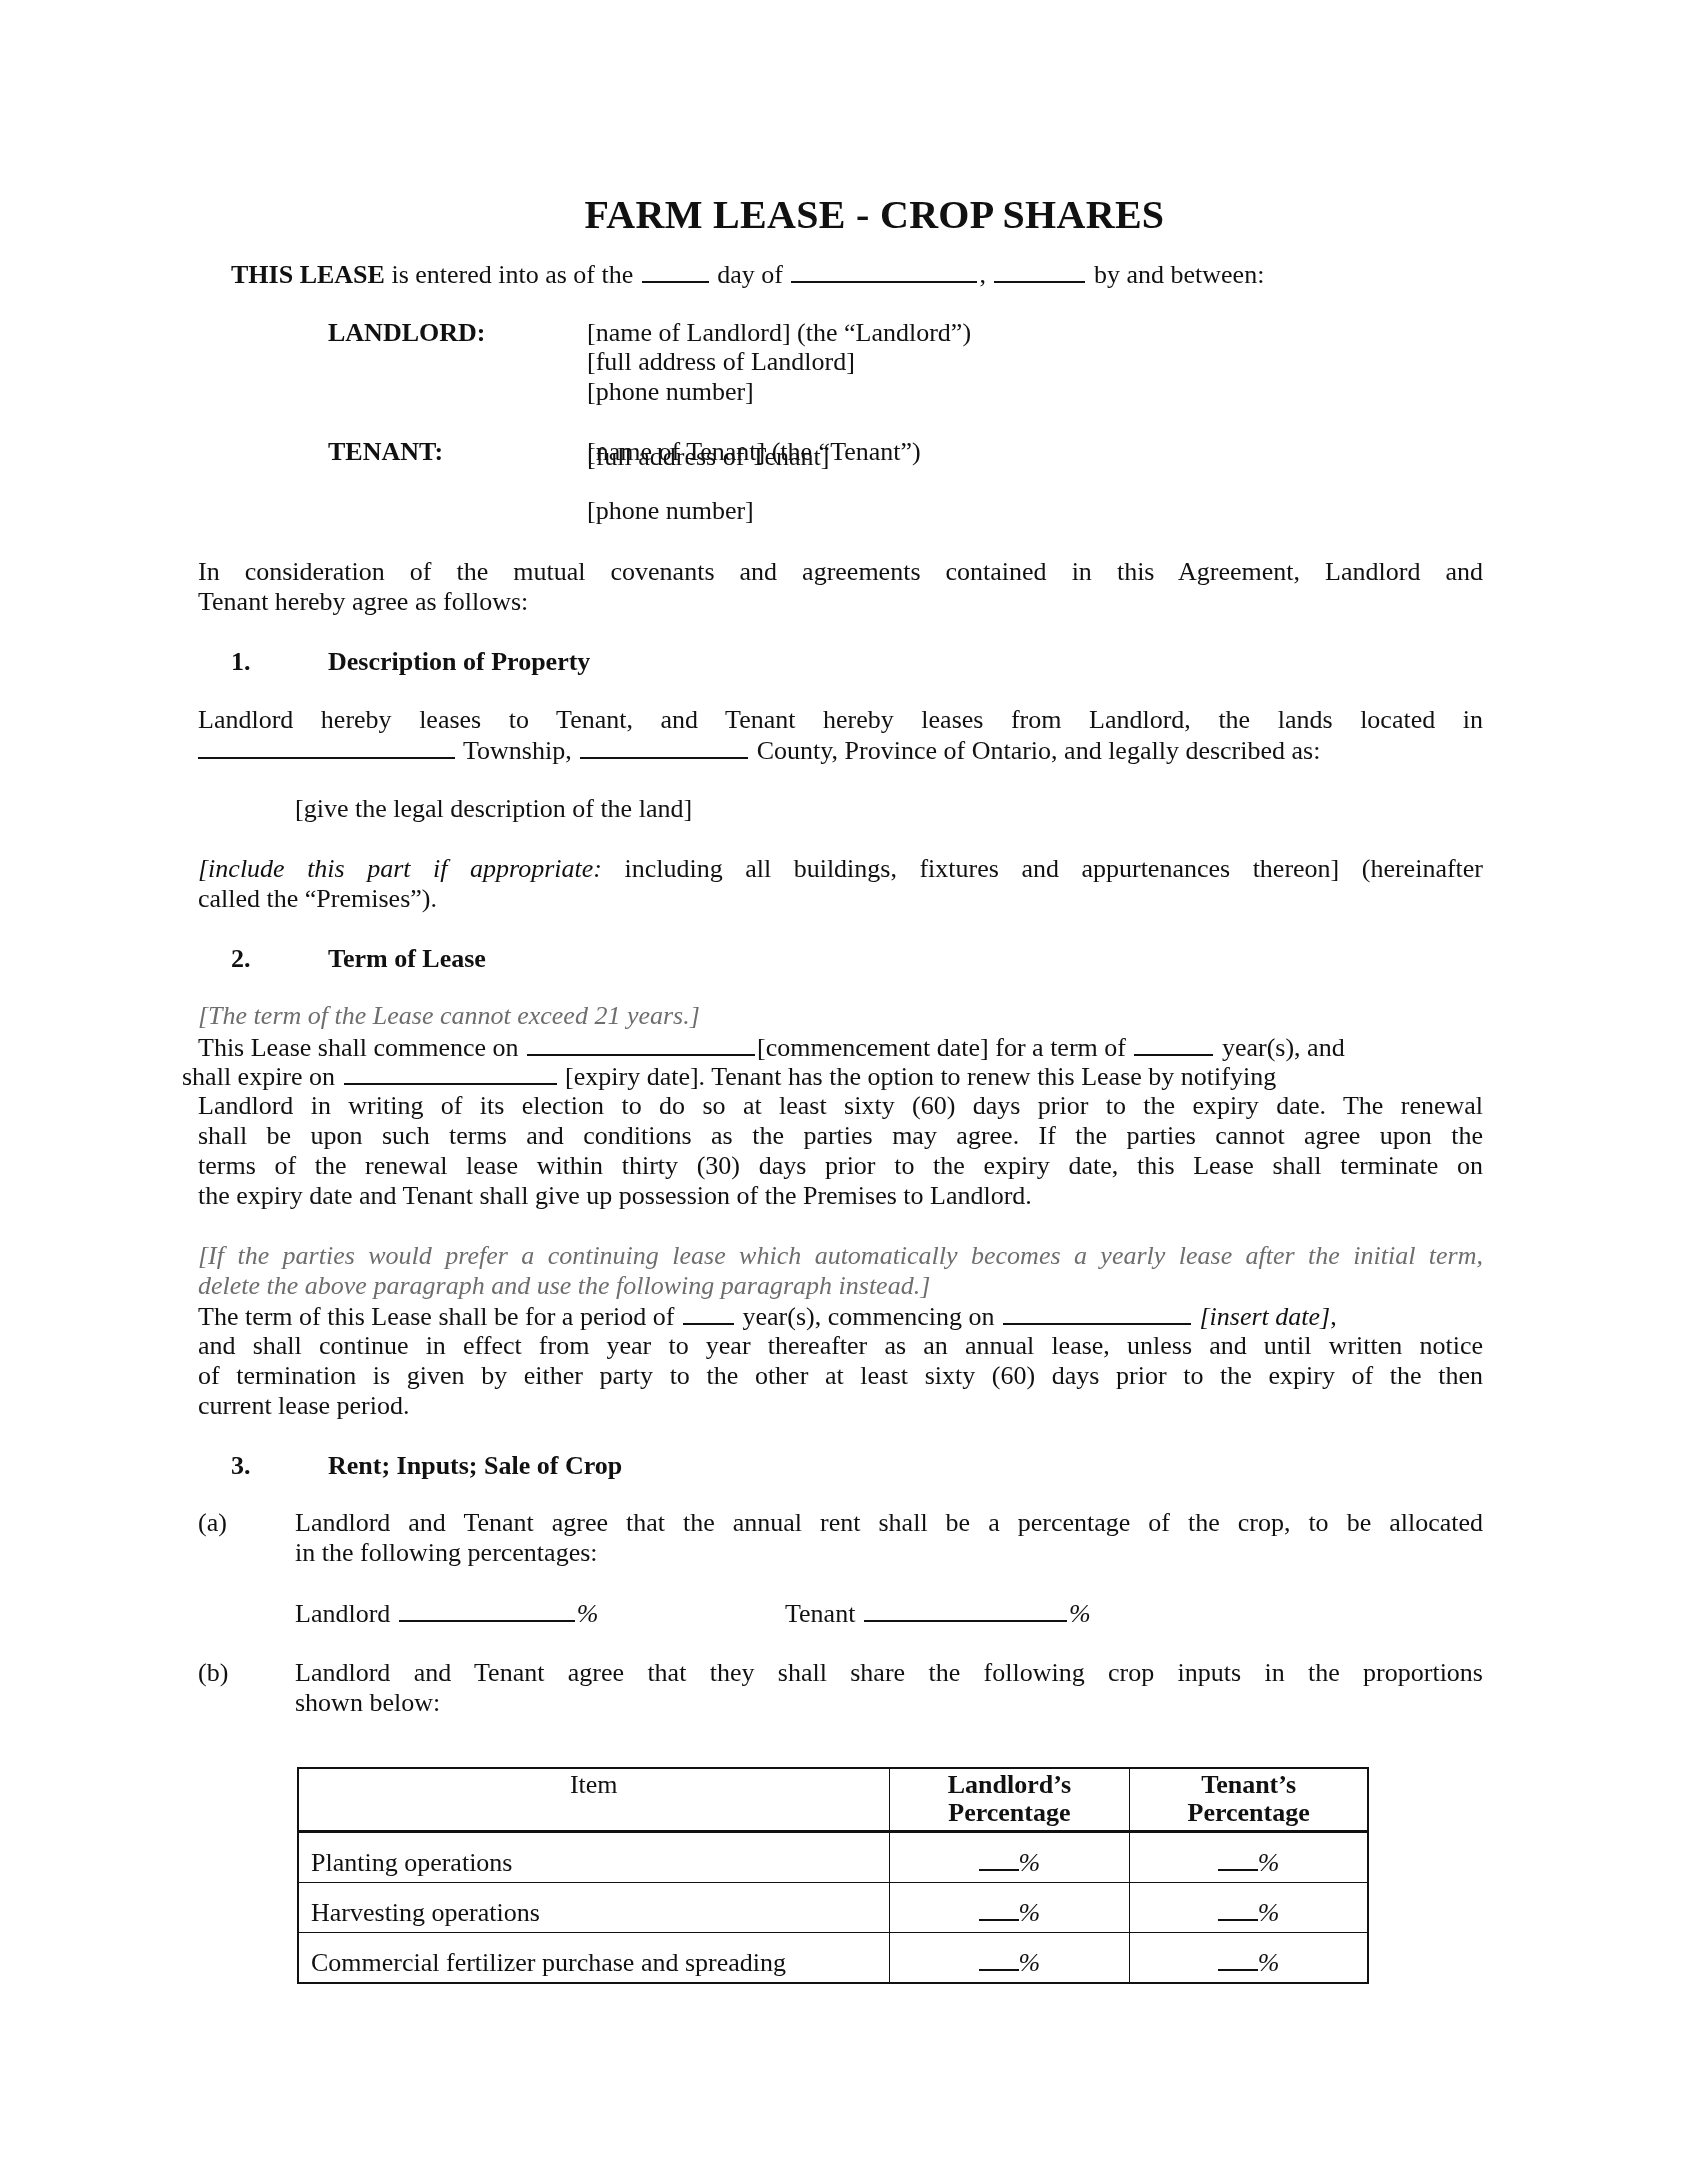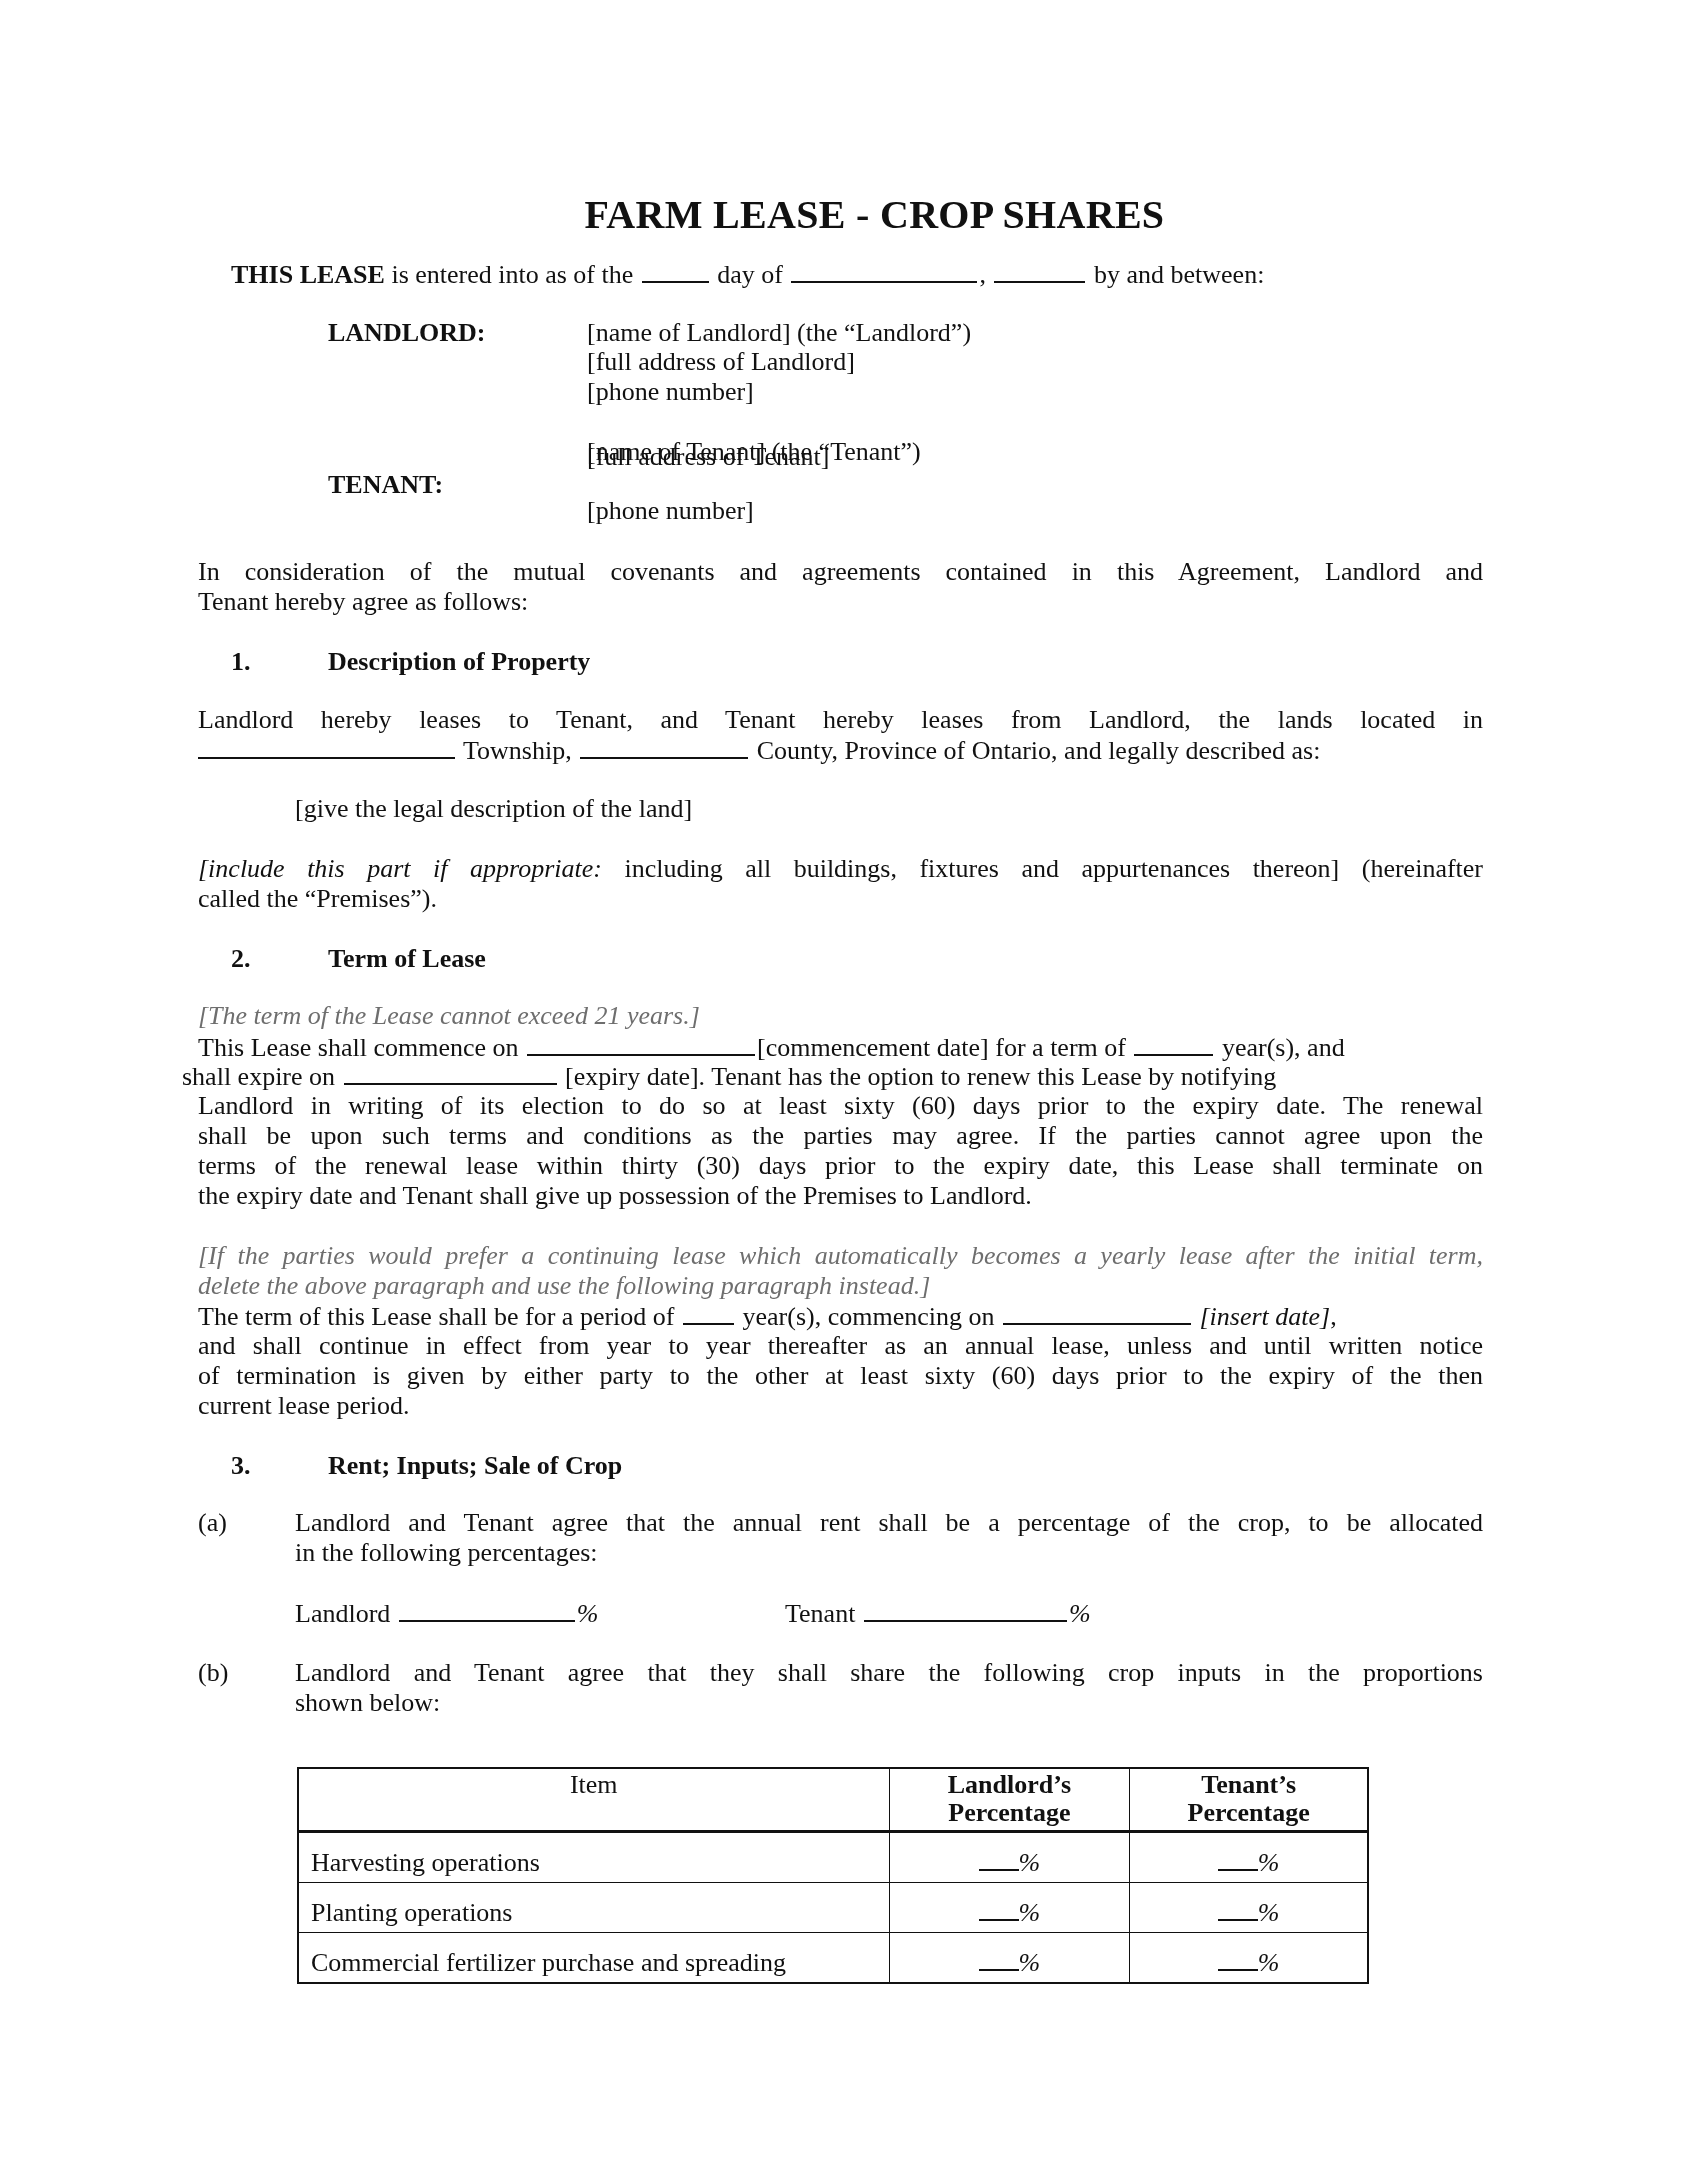--- a/index.html
+++ b/index.html
@@ -35,21 +35,21 @@
 
   <div class="ab line" style="left:198px; top:259px;">
     <span class="b">THIS LEASE</span><span> is entered into as of the </span><span class="blank" style="width:67px;"></span><span> day of </span><span class="blank" style="width:186px;"></span><span>, </span><span class="blank" style="width:91px;"></span><span> by and between:</span>
   </div>
 
   <div class="ab line b" style="left:295px; top:318px;">LANDLORD:</div>
   <div class="ab line" style="left:587px; top:318px;">[name of Landlord] (the “Landlord”)</div>
   <div class="ab line" style="left:587px; top:347px;">[full address of Landlord]</div>
   <div class="ab line" style="left:587px; top:377px;">[phone number]</div>
 
-  <div class="ab line b" style="left:295px; top:437px;margin-top:33px;">TENANT:</div>
+  <div class="ab line b" style="left:295px; top:437px;">TENANT:</div>
   <div class="ab line" style="left:587px; top:437px;">[name of Tenant] (the “Tenant”)</div>
   <div class="ab line" style="left:587px; top:442px;">[full address of Tenant]</div>
   <div class="ab line" style="left:587px; top:496px;">[phone number]</div>
 
   <div class="ab line just" style="left:198px; top:557px;">In consideration of the mutual covenants and agreements contained in this Agreement, Landlord and</div>
   <div class="ab line" style="left:198px; top:587px;">Tenant hereby agree as follows:</div>
 
   <div class="ab line b num" style="top:647px;">1.</div>
   <div class="ab line b head" style="top:647px;">Description of Property</div>
   <div class="ab line just" style="left:198px; top:705px;">Landlord hereby leases to Tenant, and Tenant hereby leases from Landlord, the lands located in</div>
@@ -117,26 +117,26 @@
           <div>Percentage</div>
         </th>
         <th>
           <div>Tenant’s</div>
           <div>Percentage</div>
         </th>
       </tr>
     </thead>
     <tbody>
       <tr>
-        <td>Harvesting operations</td>
+        <td>Planting operations</td>
         <td class="pct"><span class="pct-blank"></span><span class="i">%</span></td>
         <td class="pct"><span class="pct-blank"></span><span class="i">%</span></td>
       </tr>
       <tr>
-        <td>Planting operations</td>
+        <td>Harvesting operations</td>
         <td class="pct"><span class="pct-blank"></span><span class="i">%</span></td>
         <td class="pct"><span class="pct-blank"></span><span class="i">%</span></td>
       </tr>
       <tr>
         <td>Commercial fertilizer purchase and spreading</td>
         <td class="pct"><span class="pct-blank"></span><span class="i">%</span></td>
         <td class="pct"><span class="pct-blank"></span><span class="i">%</span></td>
       </tr>
     </tbody>
   </table>

